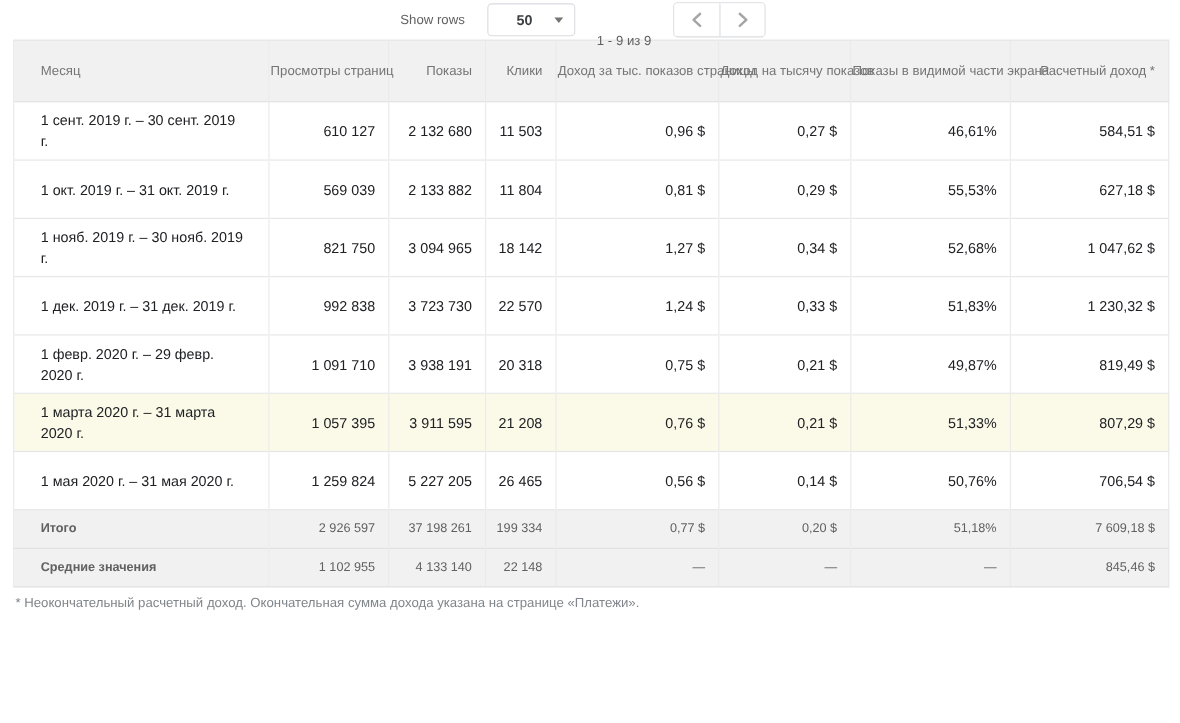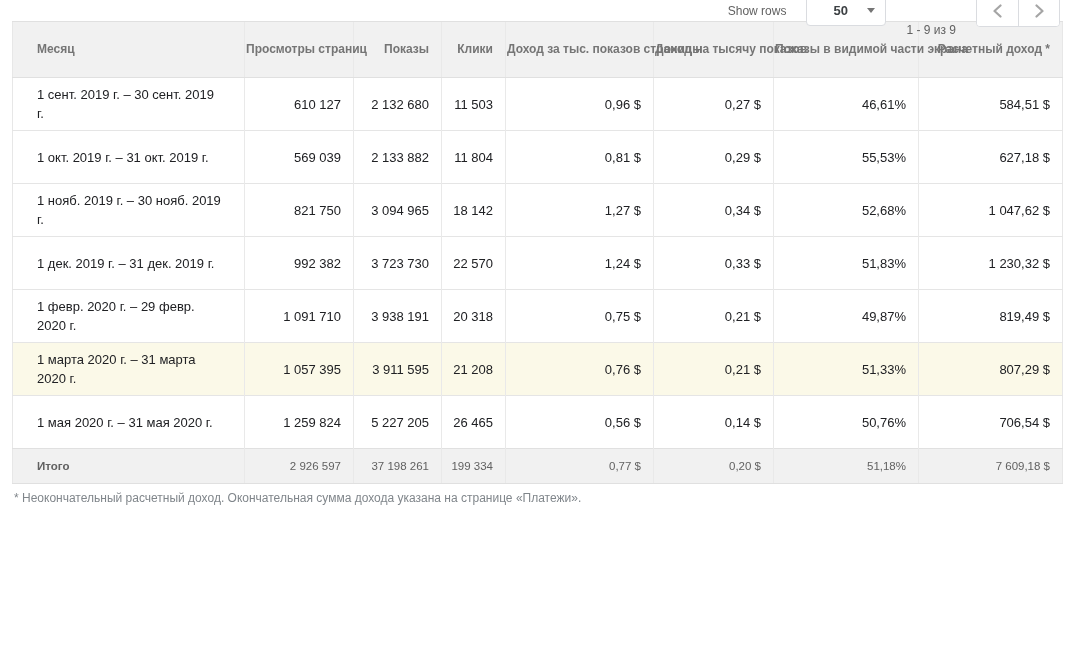--- a/index.html
+++ b/index.html
@@ -3,21 +3,21 @@
 <meta charset="utf-8">
 <style>
   html,body{margin:0;padding:0;}
   body{
     width:1073px;height:657px;overflow:hidden;background:#fff;
     font-family:"Liberation Sans",sans-serif;color:#202124;
     -webkit-font-smoothing:antialiased;
   }
   
   .topbar{
-    height:21px;display:flex;align-items:center;justify-content:flex-end;
+    height:36px;display:flex;align-items:center;justify-content:center;
     padding-right:13px;gap:20px;background:#fff;
   }
   .show-rows-label{font-size:12px;color:#616161;}
   .select-box{
     width:80px;height:30px;border:1px solid #dadce0;border-radius:4px;
     display:flex;align-items:center;justify-content:space-between;
     padding:0 10px 0 26px;box-sizing:border-box;background:#fff;cursor:pointer;gap:10px;
   }
   .select-value{font-size:13px;font-weight:bold;color:#3c4043;}
   .caret{
@@ -34,21 +34,21 @@
     background:#fff;border:none;padding:0;cursor:default;
   }
   .pager-btn + .pager-btn{border-left:1px solid #dadce0;}
   
   table{
     margin-left:12px;width:1050px;border-collapse:collapse;table-layout:fixed;
     border-left:1px solid #e7e7e7;border-right:1px solid #e7e7e7;
   }
   th,td{box-sizing:border-box;}
   thead th{
-    background:#f1f1f1;color:#757575;font-size:12px;font-weight:bold;
+    background:#f1f1f1;color:#757575;font-size:12px;font-weight:normal;
     height:56px;vertical-align:middle;line-height:17px;
     border-top:1px solid #e0e0e0;border-bottom:1px solid #e0e0e0;
   }
   thead th:not(:first-child),
   tbody td:not(:first-child),
   tfoot td:not(:first-child){border-left:1px solid #e9e9e9;}
   tbody td{
     height:53px;font-size:13px;color:#202124;vertical-align:middle;
     border-top:1px solid #e5e5e5;background:#fff;
   }
@@ -145,21 +145,21 @@
     <td class="num">821 750</td>
     <td class="num">3 094 965</td>
     <td class="num">18 142</td>
     <td class="num">1,27 $</td>
     <td class="num">0,34 $</td>
     <td class="num">52,68%</td>
     <td class="num">1 047,62 $</td>
   </tr>
       <tr>
     <td class="c-month">1 дек. 2019 г. – 31 дек. 2019 г.</td>
-    <td class="num">992 382</td>
+    <td class="num">992 838</td>
     <td class="num">3 723 730</td>
     <td class="num">22 570</td>
     <td class="num">1,24 $</td>
     <td class="num">0,33 $</td>
     <td class="num">51,83%</td>
     <td class="num">1 230,32 $</td>
   </tr>
       <tr>
     <td class="c-month">1 февр. 2020 г. – 29 февр. 2020 г.</td>
     <td class="num">1 091 710</td>
@@ -195,16 +195,26 @@
     <tr>
       <td class="c-month">Итого</td>
       <td class="num">2 926 597</td>
       <td class="num">37 198 261</td>
       <td class="num">199 334</td>
       <td class="num">0,77 $</td>
       <td class="num">0,20 $</td>
       <td class="num">51,18%</td>
       <td class="num">7 609,18 $</td>
     </tr>
+    <tr>
+      <td class="c-month">Средние значения</td>
+      <td class="num">1 102 955</td>
+      <td class="num">4 133 140</td>
+      <td class="num">22 148</td>
+      <td class="num">—</td>
+      <td class="num">—</td>
+      <td class="num">—</td>
+      <td class="num">845,46 $</td>
+    </tr>
   </tfoot>
 </table>
 
 <div class="footnote">* Неокончательный расчетный доход. Окончательная сумма дохода указана на странице «Платежи».</div>
 
 </body></html>

